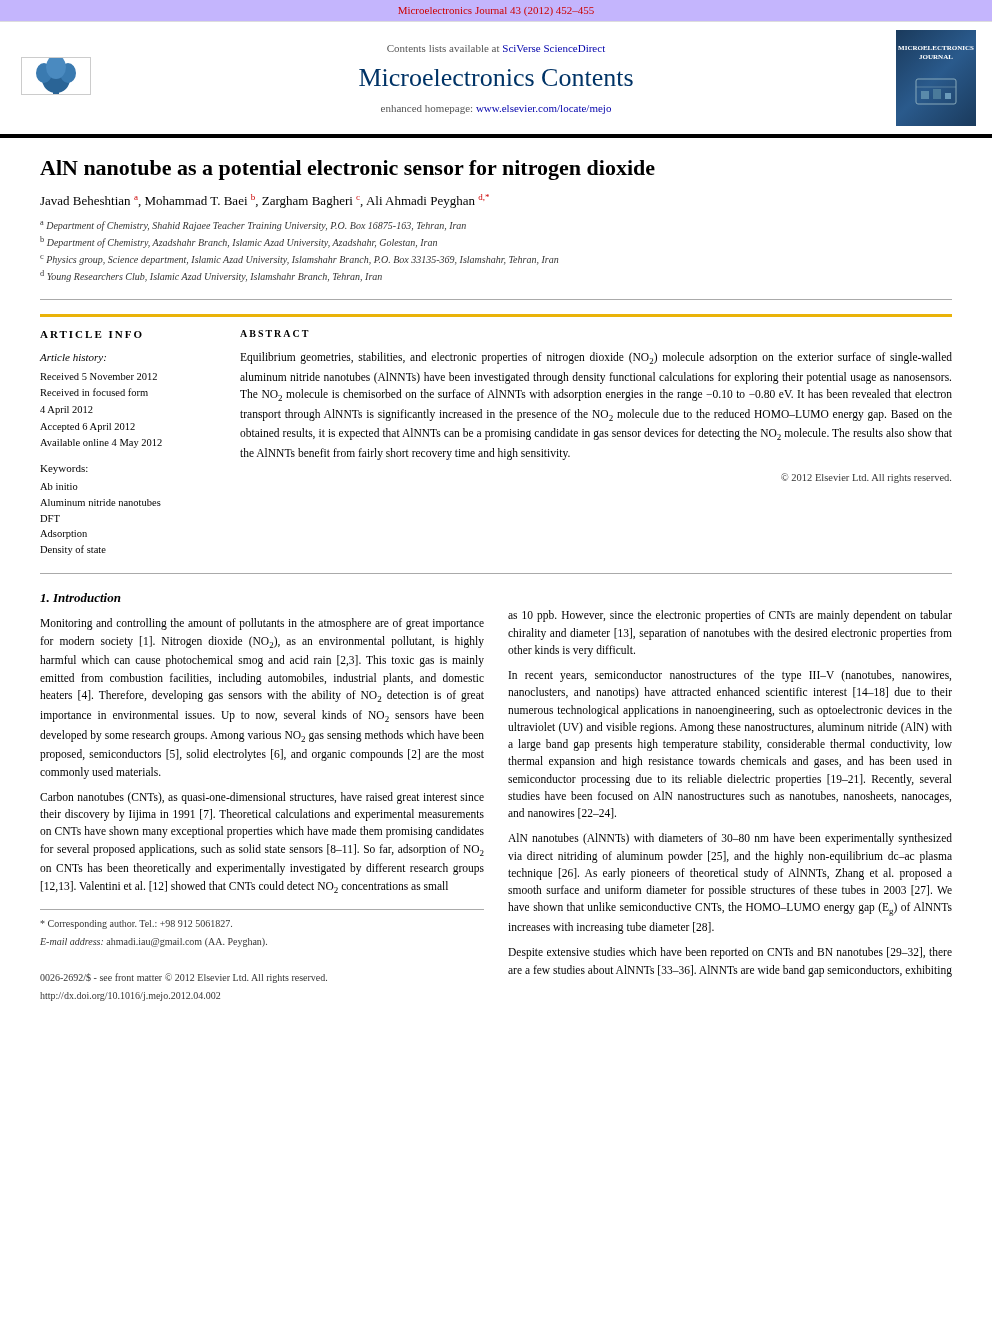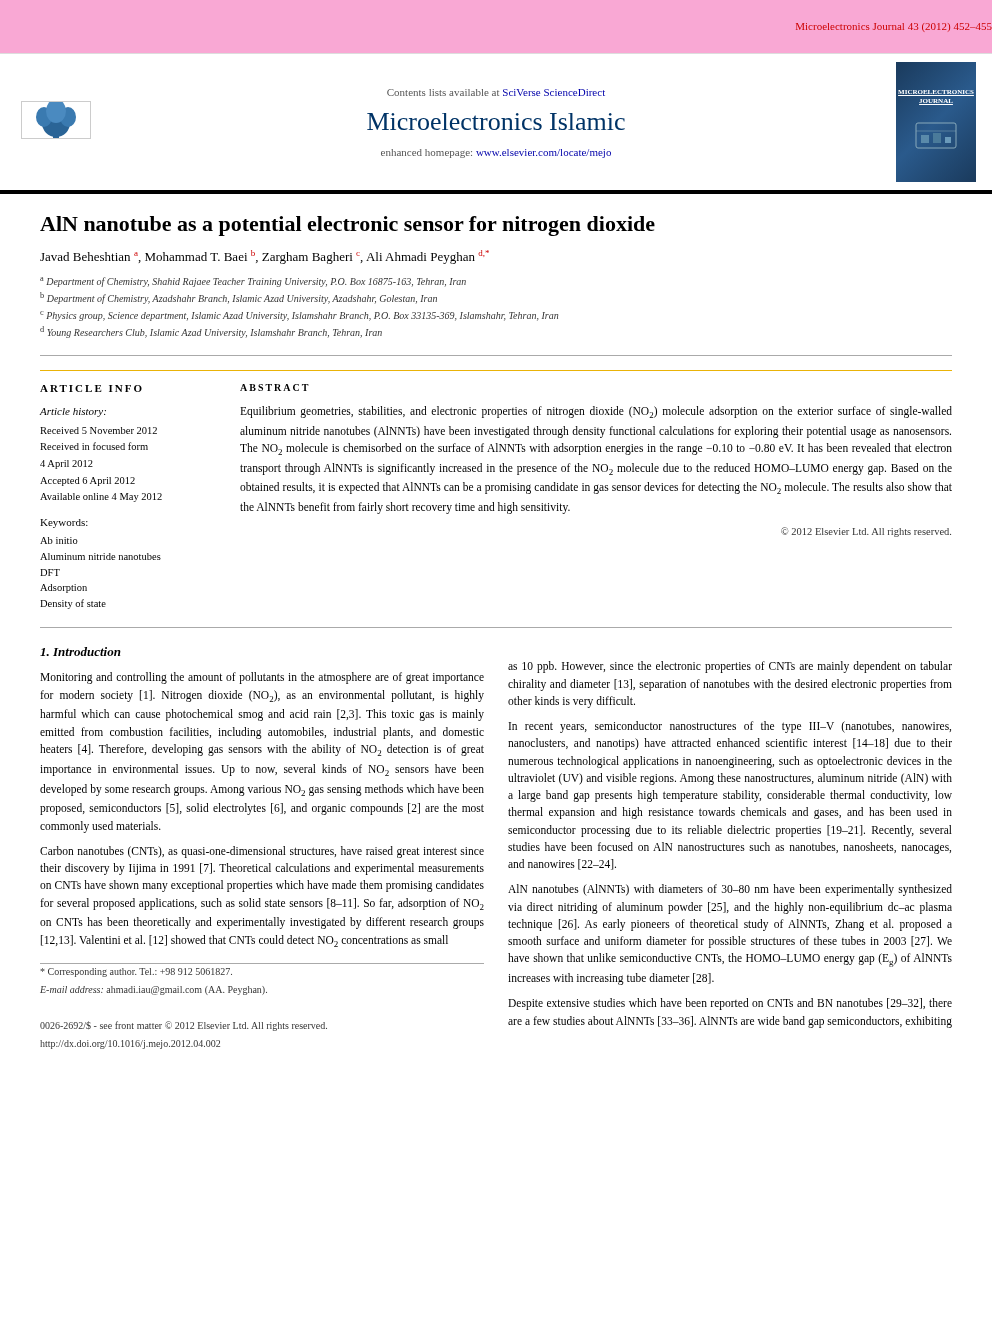--- a/index.html
+++ b/index.html
@@ -7,23 +7,23 @@
       font-family: 'Times New Roman', Times, serif;
       background: #fff;
       color: #000;
       width: 992px;
       min-height: 1323px;
       font-size: 13px;
       line-height: 1.4;
     }
 
     .top-bar {
-      background: #f9a8d4;
-      text-align: right;
-      padding: 19px 0;
+      background: #c4b5fd;
+      text-align: center;
+      padding: 3px 0;
       font-size: 11px;
       color: #c00;
       border-bottom: 1px solid #ddd;
     }
 
     .journal-header {
       display: flex;
       align-items: center;
       justify-content: space-between;
       padding: 8px 16px;
@@ -81,31 +81,30 @@
       overflow: hidden;
       margin-bottom: 4px;
     }
 
     .micro-journal-thumb {
       width: 80px;
     }
 
     .micro-journal-thumb .thumb-box {
       width: 80px;
-      height: 120px;
+      height: 96px;
       background: linear-gradient(135deg, #1a3a5c 0%, #2a5a8c 50%, #1a3a5c 100%);
       display: flex;
       flex-direction: column;
       align-items: center;
       justify-content: center;
       color: #fff;
       font-size: 7px;
       text-align: center;
       font-weight: bold;
-      text-decoration: underline;
     }
 
     .article-page {
       padding: 16px 40px;
     }
 
     .article-title {
       font-size: 22px;
       font-weight: bold;
       color: #000;
@@ -132,21 +131,21 @@
     }
 
     .affiliations div {
       margin-bottom: 1px;
     }
 
     .article-info-abstract {
       display: flex;
       gap: 20px;
       margin-top: 10px;
-      border-top: 1px solid #eab308;
+      border-top: 3px solid #eab308;
       padding-top: 10px;
     }
 
     .article-info {
       width: 180px;
       flex-shrink: 0;
       font-size: 11px;
     }
 
     .article-info .section-label {
@@ -240,20 +239,21 @@
     }
 
     .body-paragraph {
       margin-bottom: 8px;
       color: #000;
     }
 
     .footnote-area {
       margin-top: 12px;
       border-top: 1px solid #aaa;
+      padding-top: 6px;
       font-size: 10px;
       color: #333;
     }
 
     .footnote-item {
       margin-bottom: 3px;
     }
 
     .header-divider-thick {
       border: none;
@@ -287,21 +287,21 @@
         <text x="30" y="48" text-anchor="middle" font-size="7" fill="#2a6496" font-weight="bold">ELSEVIER</text>
       </svg>
     </div>
   </div>
 
   <div class="journal-header-center">
     <div class="contents-line">
       <span>Contents lists available at</span>
       <a href="#">SciVerse ScienceDirect</a>
     </div>
-    <div class="journal-title">Microelectronics Islamic</div>
+    <div class="journal-title">Microelectronics Contents</div>
     <div class="journal-homepage">
       <span>enhanced homepage:</span>
       <a href="#">www.elsevier.com/locate/mejo</a>
     </div>
   </div>
 
   <div class="micro-journal-thumb">
     <div class="thumb-box">
       <div style="font-size:7px; font-weight:bold; text-align:center; line-height:1.3;">
         MICROELECTRONICS<br>JOURNAL

